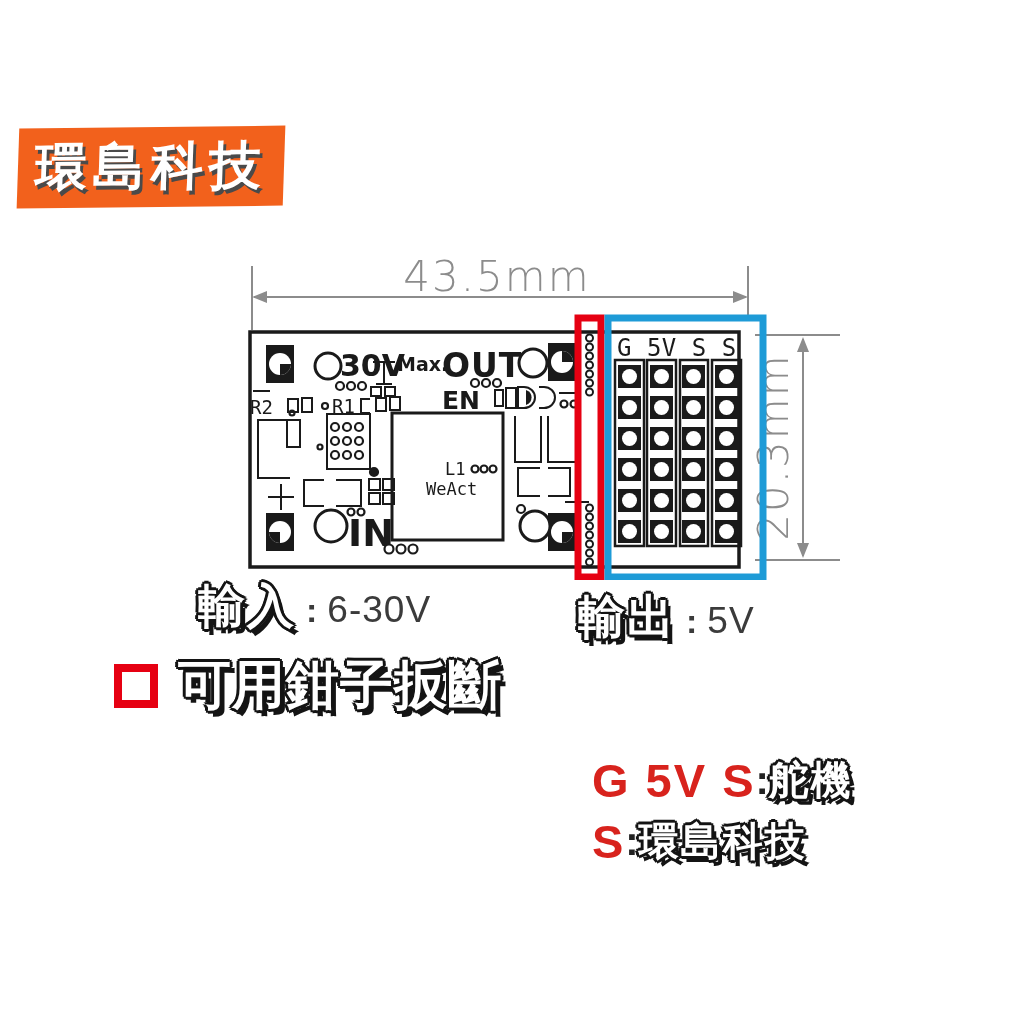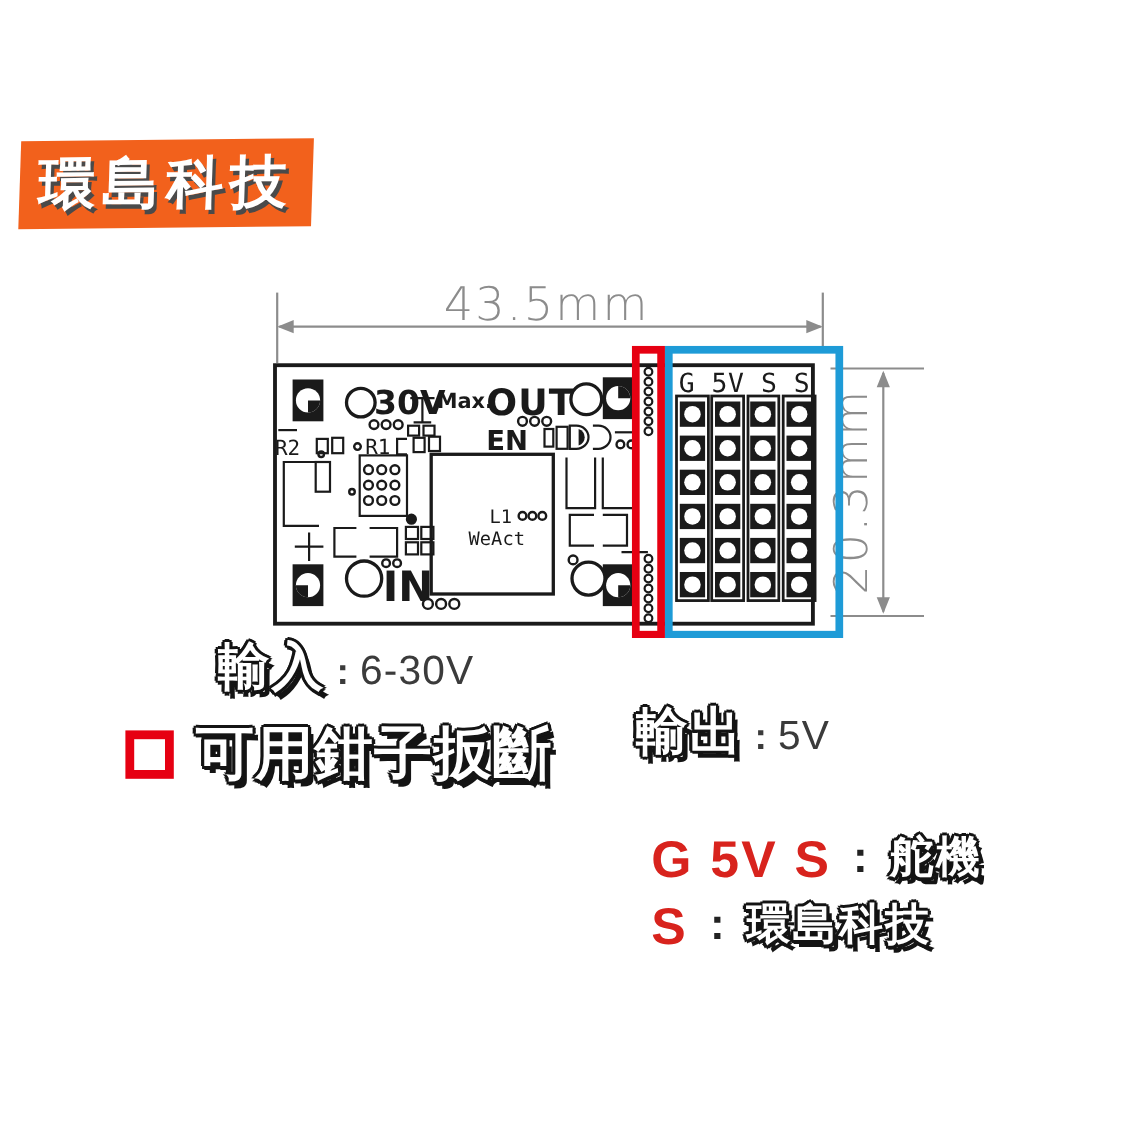--- a/index.html
+++ b/index.html
@@ -24,21 +24,21 @@
   .io-label .colon{font-size:34px;font-weight:700;color:#3b3b3b;}
   .io-label .val{font-size:37px;font-weight:500;color:#3b3b3b;letter-spacing:1px;}
 
   .note-row{position:absolute;display:flex;align-items:center;gap:20px;}
   .note-row .outlined{font-size:53px;letter-spacing:1px;}
   .checkbox{display:inline-block;background:#fff;}
   .checkbox.red{width:28px;height:28px;border:8px solid var(--red);}
   .checkbox.blue{width:24px;height:24px;border:7px solid var(--blue);}
 
   .pin-legend{position:absolute;left:592px;top:750px;line-height:61px;}
-  .pin-legend .row{display:flex;align-items:center;gap:20px;}
+  .pin-legend .row{display:flex;align-items:center;gap:0;}
   .pin-legend .rkey{color:var(--legendRed);font-size:47px;font-weight:700;letter-spacing:2px;white-space:nowrap;}
   .pin-legend .colon{color:#222;font-size:40px;font-weight:700;}
   .pin-legend .outlined{font-size:40px;letter-spacing:2px;}
 
   svg text{font-family:"DejaVu Sans Mono","Liberation Mono",monospace;}
   svg text.b{font-family:"DejaVu Sans","Liberation Sans",sans-serif;font-weight:bold;}
   svg text.dim{font-family:"DejaVu Sans","Liberation Sans",sans-serif;font-weight:300;letter-spacing:2px;}
 </style>
 </head>
 <body>
@@ -253,21 +253,21 @@
 
     <rect x="348" y="68" width="23" height="259" fill="none" stroke="var(--red)" stroke-width="7"></rect>
     <rect x="378" y="68" width="155" height="259" fill="none" stroke="var(--blue)" stroke-width="7"></rect>
   </svg>
 
   <div class="io-label" style="left:198px;top:575px;">
     <span class="outlined">輸入</span>
     <span class="colon">:</span>
     <span class="val">6-30V</span>
   </div>
-  <div class="io-label" style="left:578px;top:586px;margin-top:48px;">
+  <div class="io-label" style="left:578px;top:586px;">
     <span class="outlined">輸出</span>
     <span class="colon">:</span>
     <span class="val">5V</span>
   </div>
 
   <div class="note-row" style="left:114px;top:650px;">
     <span class="checkbox red"></span>
     <span class="outlined">可用鉗子扳斷</span>
   </div>
 

